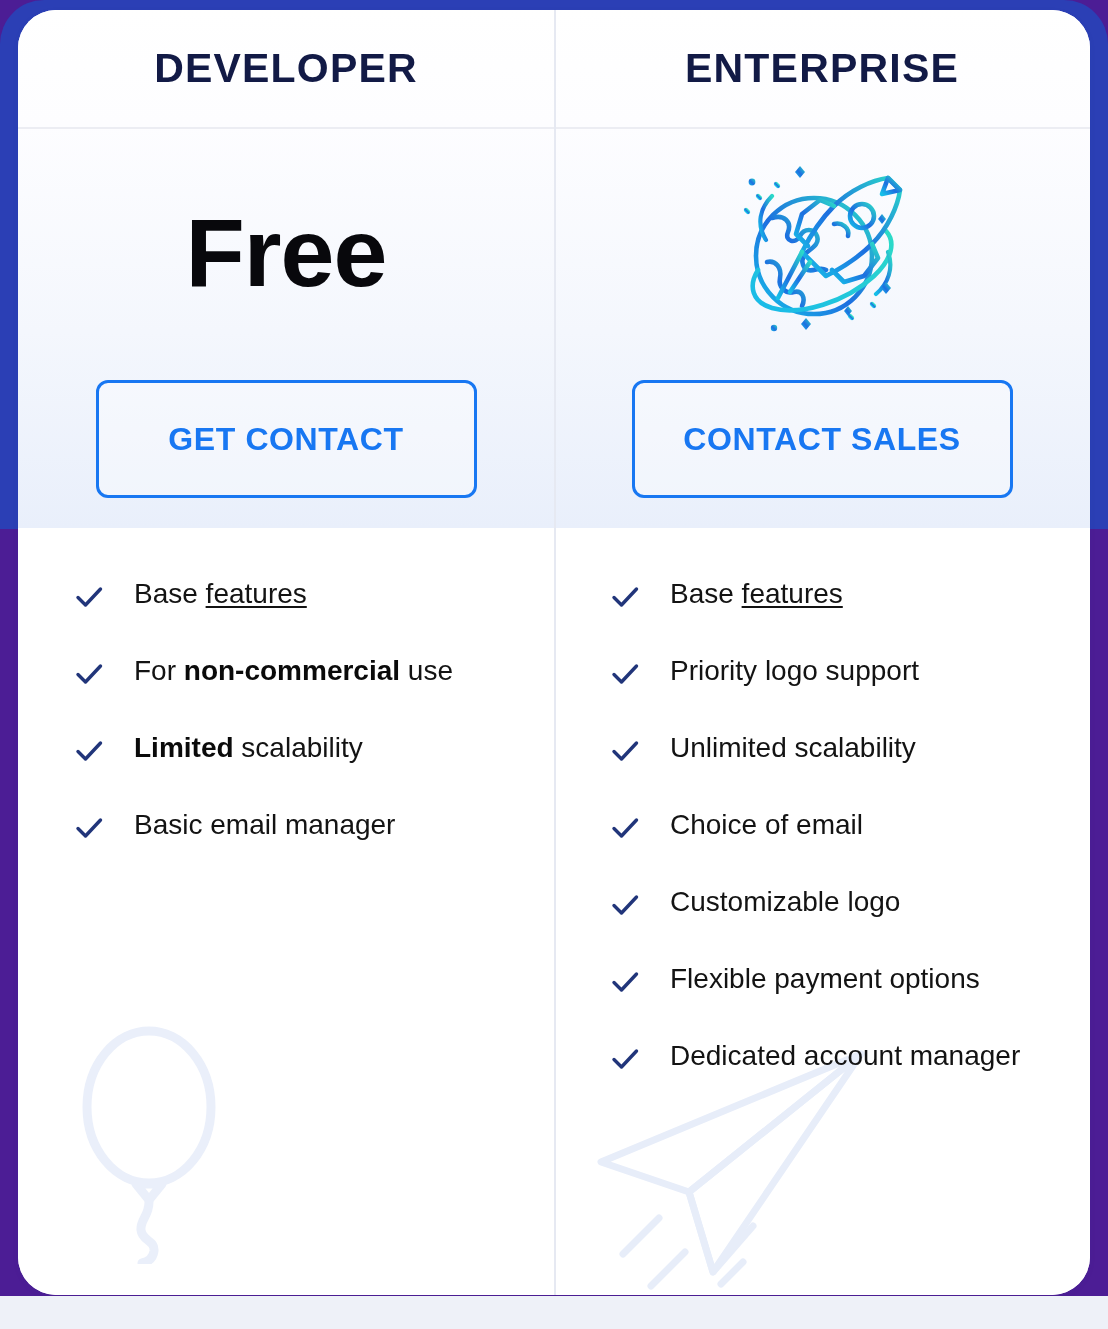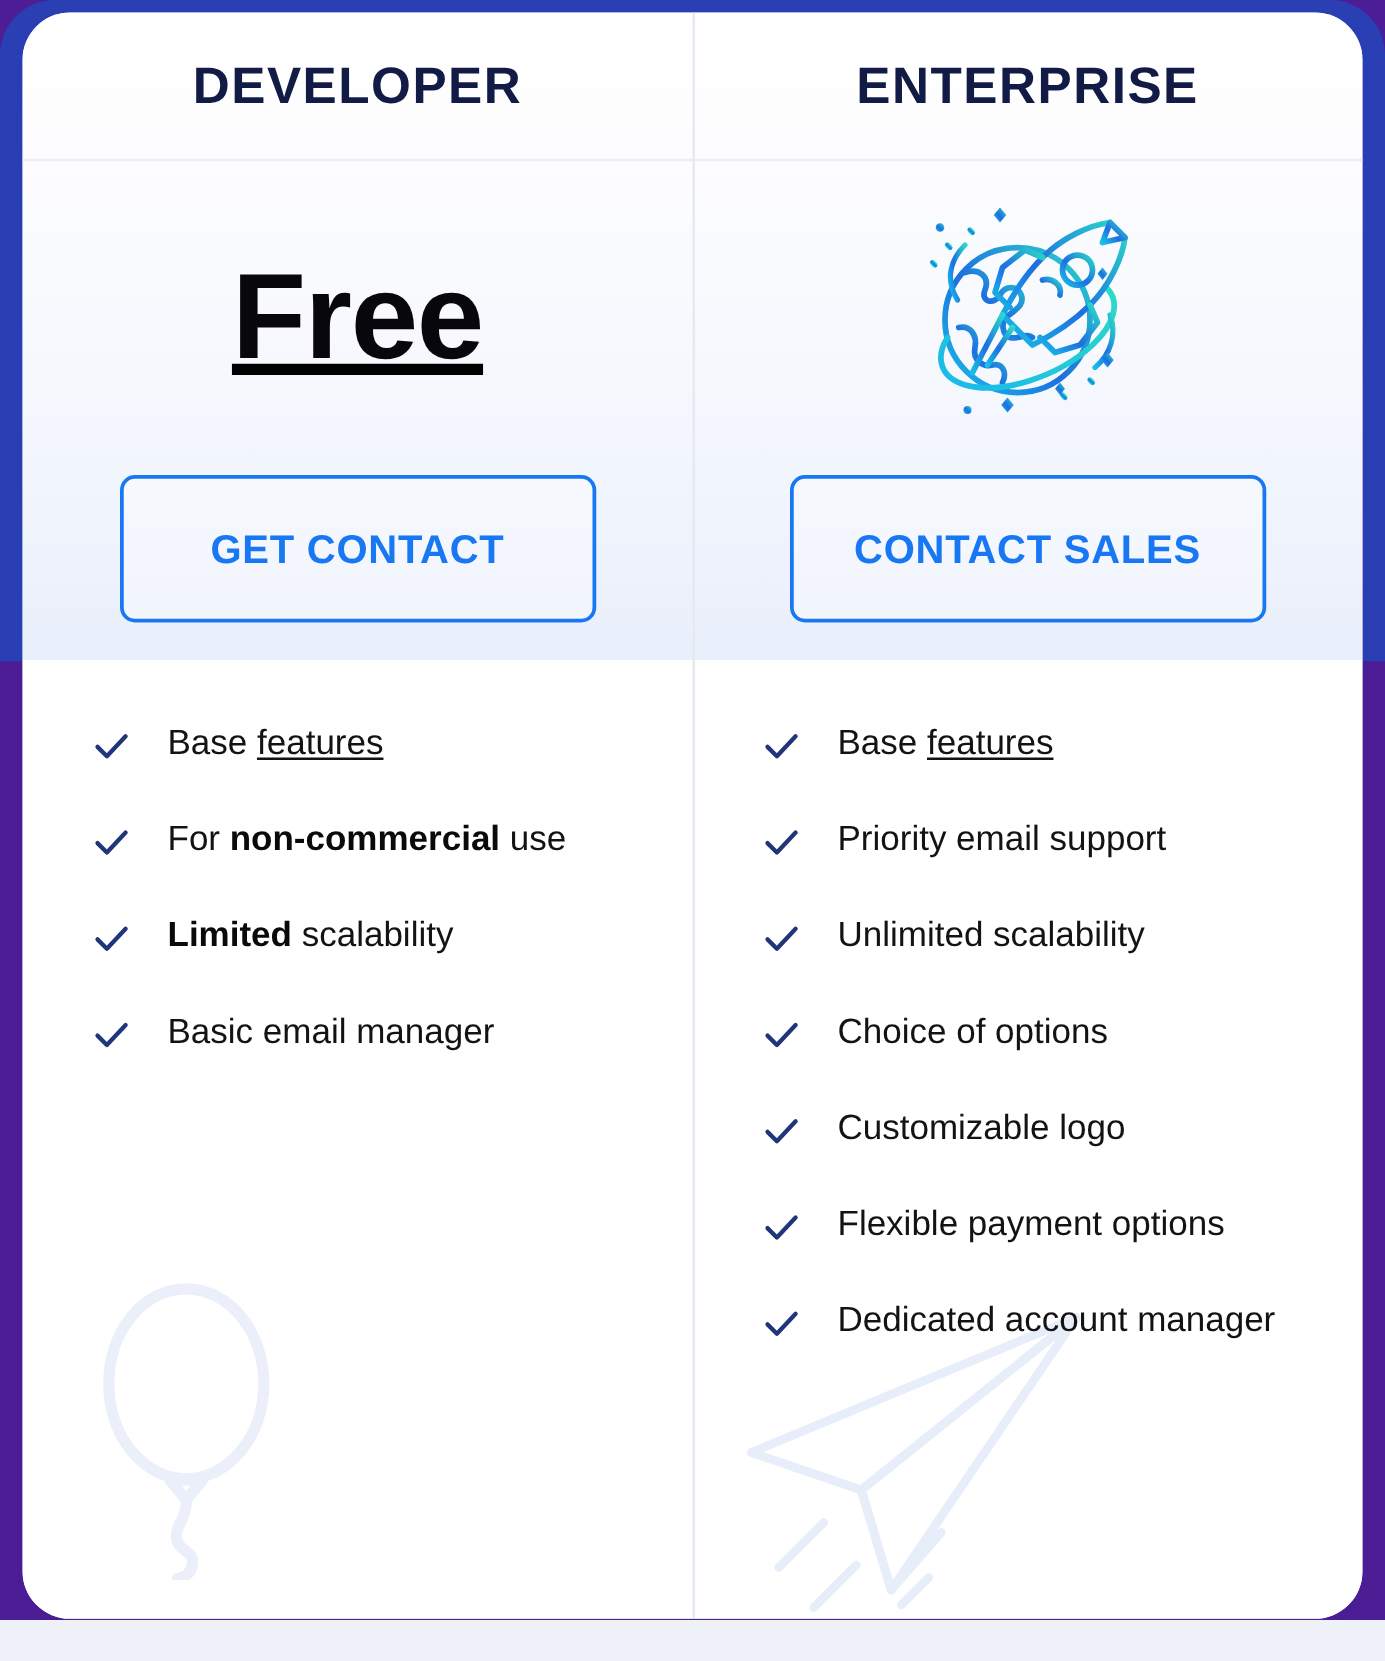--- a/index.html
+++ b/index.html
@@ -106,21 +106,20 @@
     letter-spacing: 1.2px;
     color: #121a46;
   }
 
   .plan-media {
     position: relative;
     height: 250px;
     display: flex;
     align-items: center;
     justify-content: center;
-    text-decoration: underline;
   }
 
   .price {
     font-size: 97px;
     font-weight: 700;
     color: #08080c;
     letter-spacing: -1px;
     line-height: 1;
   }
 
@@ -398,37 +397,37 @@
                 </svg>
               </span>
               <span class="feature-text"><span>Base </span><u>features</u></span>
             </div>
             <div class="feature">
               <span class="check">
                 <svg viewBox="0 0 30 30" width="30" height="30" aria-hidden="true">
                   <path d="M4 15.5 L11.5 23 L26.5 7" fill="none" stroke="currentColor" stroke-width="3.4" stroke-linecap="round" stroke-linejoin="round"></path>
                 </svg>
               </span>
-              <span class="feature-text"><span>Priority email support</span></span>
+              <span class="feature-text"><span>Priority logo support</span></span>
             </div>
             <div class="feature">
               <span class="check">
                 <svg viewBox="0 0 30 30" width="30" height="30" aria-hidden="true">
                   <path d="M4 15.5 L11.5 23 L26.5 7" fill="none" stroke="currentColor" stroke-width="3.4" stroke-linecap="round" stroke-linejoin="round"></path>
                 </svg>
               </span>
               <span class="feature-text"><span>Unlimited scalability</span></span>
             </div>
             <div class="feature">
               <span class="check">
                 <svg viewBox="0 0 30 30" width="30" height="30" aria-hidden="true">
                   <path d="M4 15.5 L11.5 23 L26.5 7" fill="none" stroke="currentColor" stroke-width="3.4" stroke-linecap="round" stroke-linejoin="round"></path>
                 </svg>
               </span>
-              <span class="feature-text"><span>Choice of options</span></span>
+              <span class="feature-text"><span>Choice of email</span></span>
             </div>
             <div class="feature">
               <span class="check">
                 <svg viewBox="0 0 30 30" width="30" height="30" aria-hidden="true">
                   <path d="M4 15.5 L11.5 23 L26.5 7" fill="none" stroke="currentColor" stroke-width="3.4" stroke-linecap="round" stroke-linejoin="round"></path>
                 </svg>
               </span>
               <span class="feature-text"><span>Customizable logo</span></span>
             </div>
             <div class="feature">

